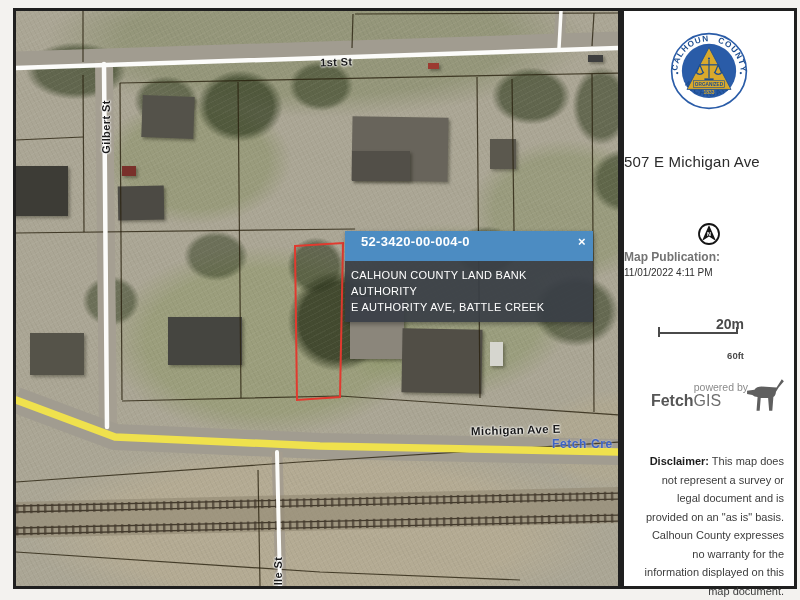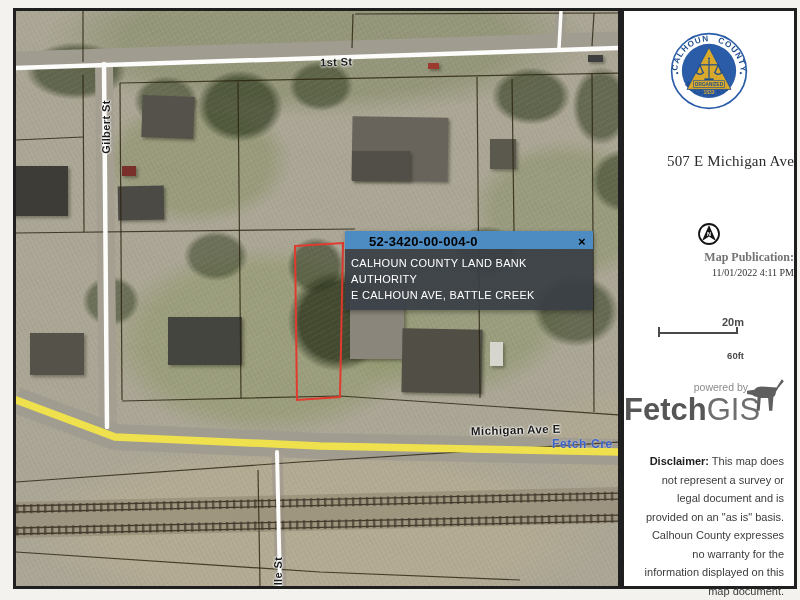--- a/index.html
+++ b/index.html
@@ -46,44 +46,44 @@
   #map-svg{position:absolute;left:0;top:0;z-index:3;}
   .street-label{position:absolute;z-index:4;font-size:11px;font-weight:600;color:#191919;
     white-space:nowrap;letter-spacing:.4px;
     text-shadow:0 0 2px #fff,0 0 2px #fff,0 0 3px #fff;}
   .street-label.vertical{transform:rotate(-90deg);transform-origin:center;}
   .water-label{position:absolute;z-index:4;font-size:12px;font-weight:700;color:#3e63c4;
     white-space:nowrap;letter-spacing:.6px;text-shadow:0 0 2px rgba(255,255,255,.7);}
   
   #parcel-popup{position:absolute;left:329px;top:220px;width:248px;z-index:5;
     box-shadow:1px 2px 5px rgba(0,0,0,.35);}
-  #popup-header{background:#4c8cc2;color:#000000;height:18px;line-height:22px;
-    font-size:13px;font-weight:700;padding-left:24px;position:relative;letter-spacing:.3px;}
+  #popup-header{background:#4c8cc2;color:#ffffff;height:30px;line-height:22px;
+    font-size:13px;font-weight:700;padding-left:16px;position:relative;letter-spacing:.3px;}
   #popup-close{position:absolute;right:7px;top:0;font-size:13px;font-weight:700;cursor:pointer;}
   #popup-body{background:rgba(56,62,69,.92);color:#fff;padding:6px 8px 7px 6px;
     font-size:11px;line-height:16px;letter-spacing:.3px;}
   
   #sidebar{left:621px;top:8px;width:176px;height:581px;}
-  .sb-abs{position:absolute;left:0;width:100%;text-align:right;font-family:Liberation Serif, serif;}
+  .sb-abs{position:absolute;left:0;width:100%;text-align:left;}
   #seal{position:absolute;left:50%;transform:translateX(-50%);top:19px;}
   #address-title{top:142px;font-size:15px;color:#2b2b2b;letter-spacing:.2px;}
   #north-icon{position:absolute;left:50%;transform:translateX(-50%);top:211px;}
   #pub-label{top:239px;font-size:12px;font-weight:700;color:#737373;}
   #pub-date{top:256px;font-size:10px;color:#2e2e2e;}
   #scalebar{position:absolute;left:34px;top:305px;width:82px;height:40px;}
   #scale-line{position:absolute;left:0;top:16px;width:80px;height:2px;background:#4a4a4a;}
   #scale-tick-left{position:absolute;left:0;top:11px;width:2px;height:10px;background:#4a4a4a;}
   #scale-tick-right{position:absolute;left:78px;top:11px;width:2px;height:6px;background:#4a4a4a;}
-  #scale-metric{position:absolute;right:-4px;top:0;font-size:11px;font-weight:700;color:#4a4a4a;}
+  #scale-metric{position:absolute;right:-4px;top:0;font-size:14px;font-weight:700;color:#4a4a4a;}
   #scale-imperial{position:absolute;right:-4px;top:34px;font-size:9.5px;font-weight:700;color:#4a4a4a;}
   #branding{position:absolute;left:0;top:365px;width:100%;}
   #powered-by{position:absolute;left:0;top:5px;width:124px;text-align:right;
     font-size:10.5px;color:#8b8b8b;}
   #brand-name{position:absolute;left:0;top:16px;width:124px;text-align:center;
-    font-size:31px;color:#616161;}
+    font-size:16px;color:#616161;}
   #brand-name .bold{font-weight:700;color:#565656;}
   #brand-name .light{font-weight:400;color:#6e6e6e;}
   #dog-icon{position:absolute;left:122px;top:2px;}
   #disclaimer{position:absolute;left:14px;top:441px;width:146px;
     font-size:11px;line-height:18.5px;color:#3c3c3c;text-align:right;}
   #disclaimer b{color:#1c1c1c;}
 </style>
 </head>
 <body>
 
@@ -165,21 +165,21 @@
     <div class="water-label" style="left:536px;top:426px;">Fetch Cre</div>
     <div class="street-label vertical" style="left:235px;top:559px;width:54px;text-align:center;">ville St</div>
 
     <div id="parcel-popup">
       <div id="popup-header">
         <span>52-3420-00-004-0</span>
         <span id="popup-close">×</span>
       </div>
       <div id="popup-body">
         <div>CALHOUN COUNTY LAND BANK AUTHORITY</div>
-        <div>E CALHOUN AVE, BATTLE CREEK</div>
+        <div>E AUTHORITY AVE, BATTLE CREEK</div>
       </div>
     </div>
   </div>
 </div>
 
 <div class="panel" id="sidebar">
 
   <svg id="seal" width="78" height="84" viewBox="0 0 76 82">
     <circle cx="38" cy="40" r="36.5" fill="#fff" stroke="#2a5ca8" stroke-width="1.6"></circle>
     <circle cx="38" cy="40" r="26.5" fill="#2a5ca8"></circle>

